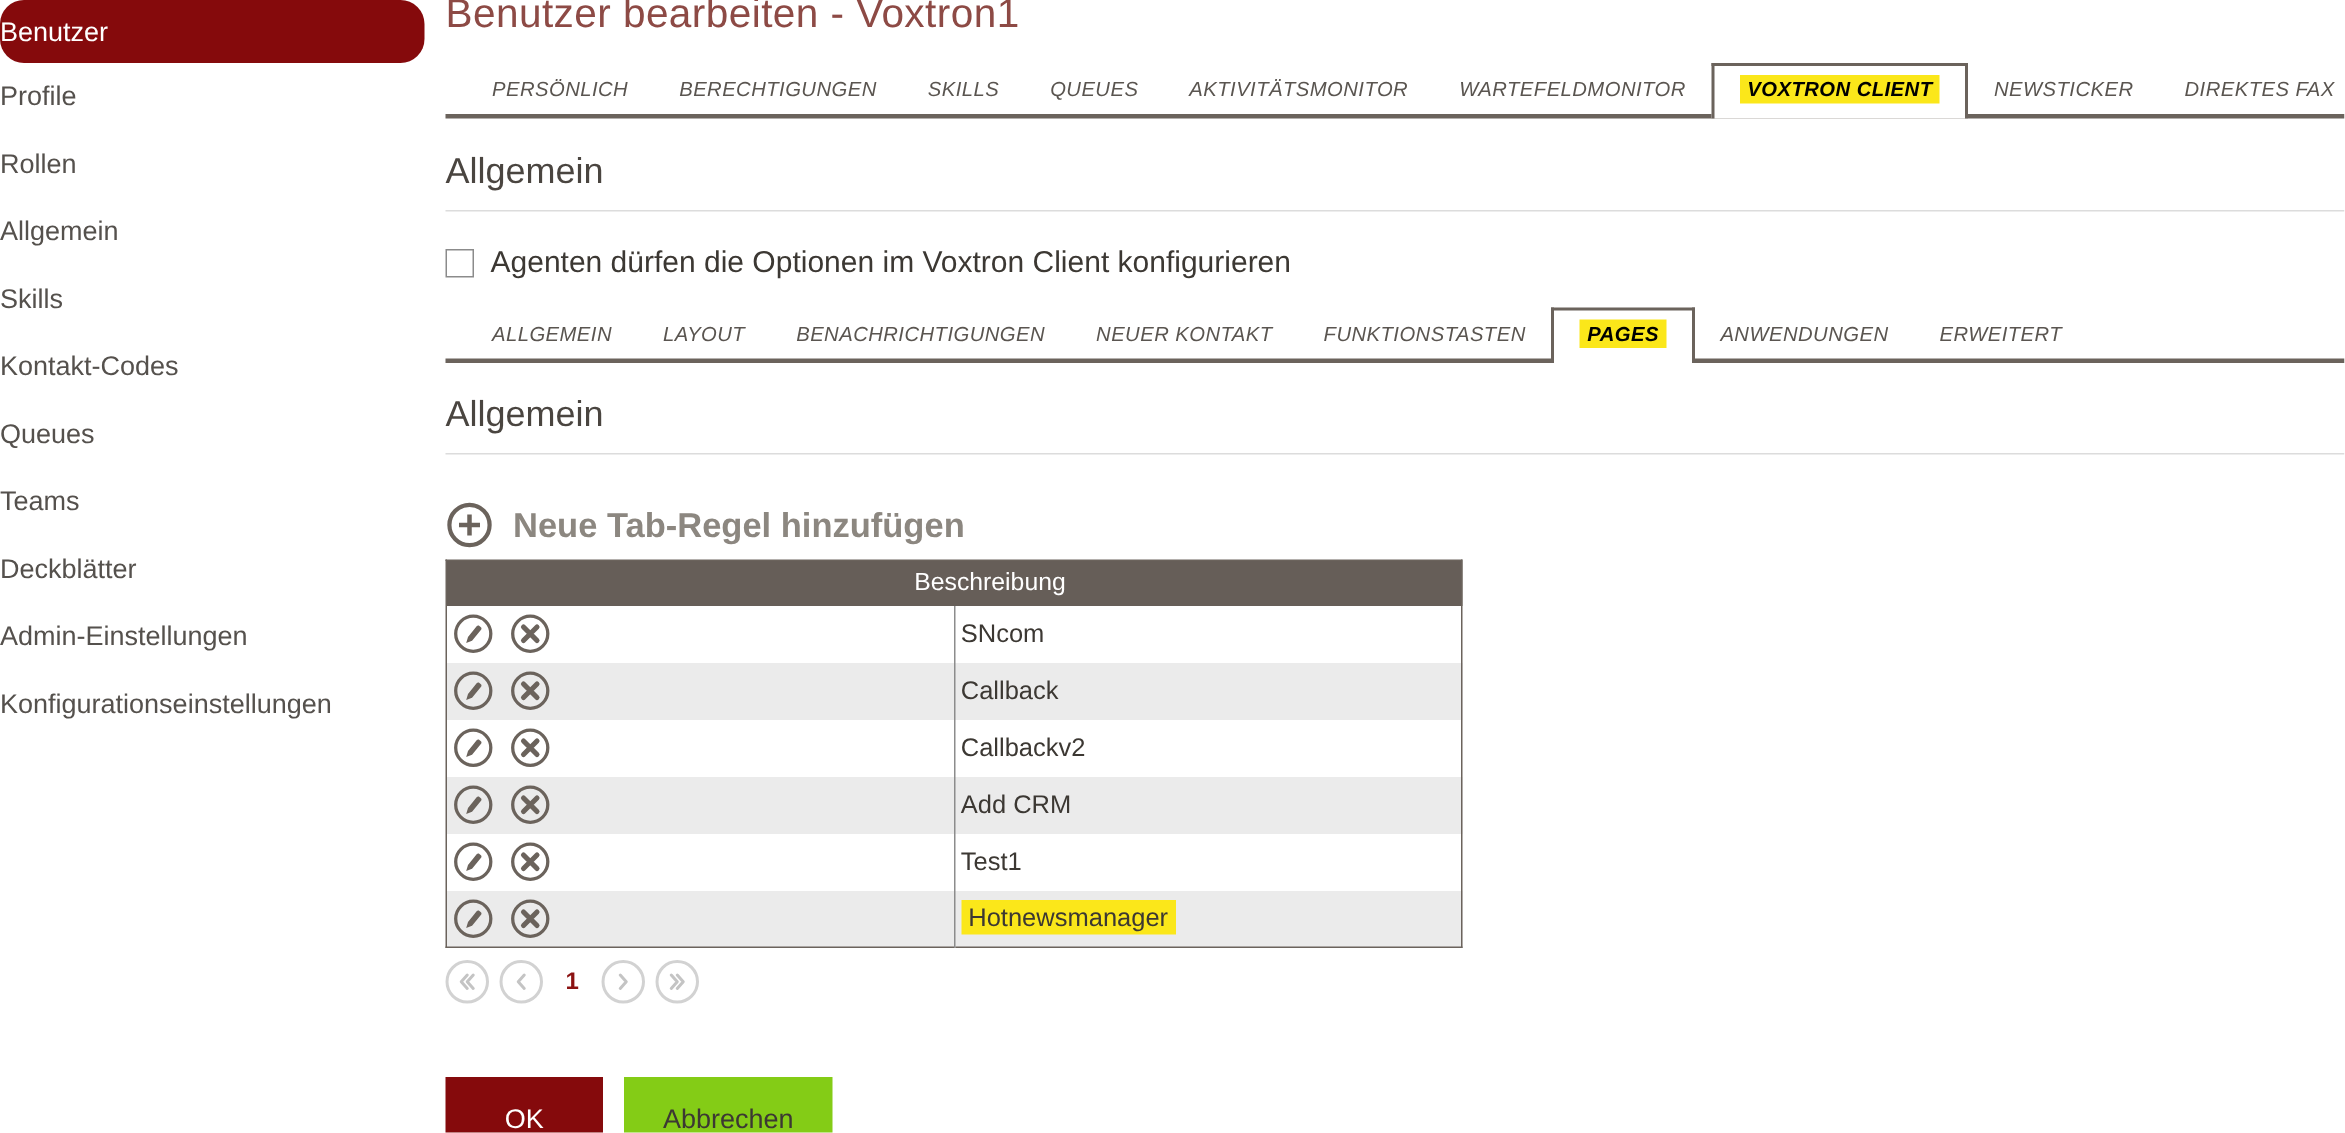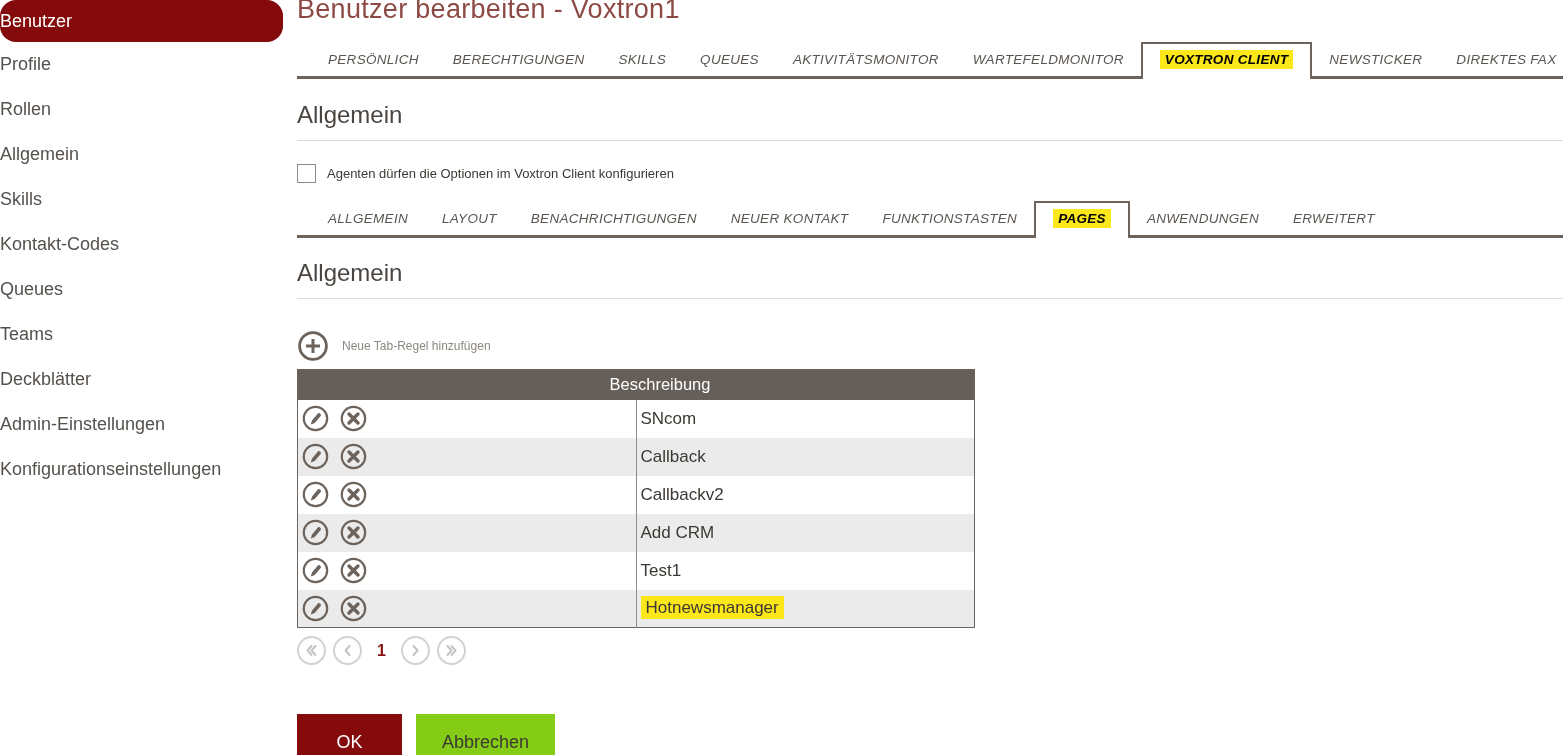--- a/index.html
+++ b/index.html
@@ -63,26 +63,26 @@
   }
   .section-heading.first  { margin-top: 22px; }
   .section-heading.second { margin-top: 21px; }
 
   
   .checkbox-row { margin-top: 23px; display: flex; align-items: center; gap: 11px; }
   .checkbox {
     width: 19px; height: 19px; border: 1px solid #8b8b8b; background: #fff;
     flex: 0 0 auto; cursor: pointer;
   }
-  .checkbox-label { font-size: 13px; color: #3c3833; }
+  .checkbox-label { font-size: 20px; color: #3c3833; }
 
   
   .add-row { margin-top: 29px; display: flex; align-items: center; gap: 13px; height: 36px; }
   .add-row svg { display: block; cursor: pointer; }
-  .add-label { font-size: 12px; color: #8c8780; }
+  .add-label { font-size: 23px; color: #8c8780; font-weight: bold; }
 
   
   table.rules {
     margin-top: 5px; width: 678px; border-collapse: collapse;
     border: 1px solid #6b635c; table-layout: fixed;
   }
   table.rules th {
     background: #665e58; color: #ffffff; font-weight: 400;
     font-size: 16.5px; height: 30px; text-align: center; padding-left: 48px;
   }

